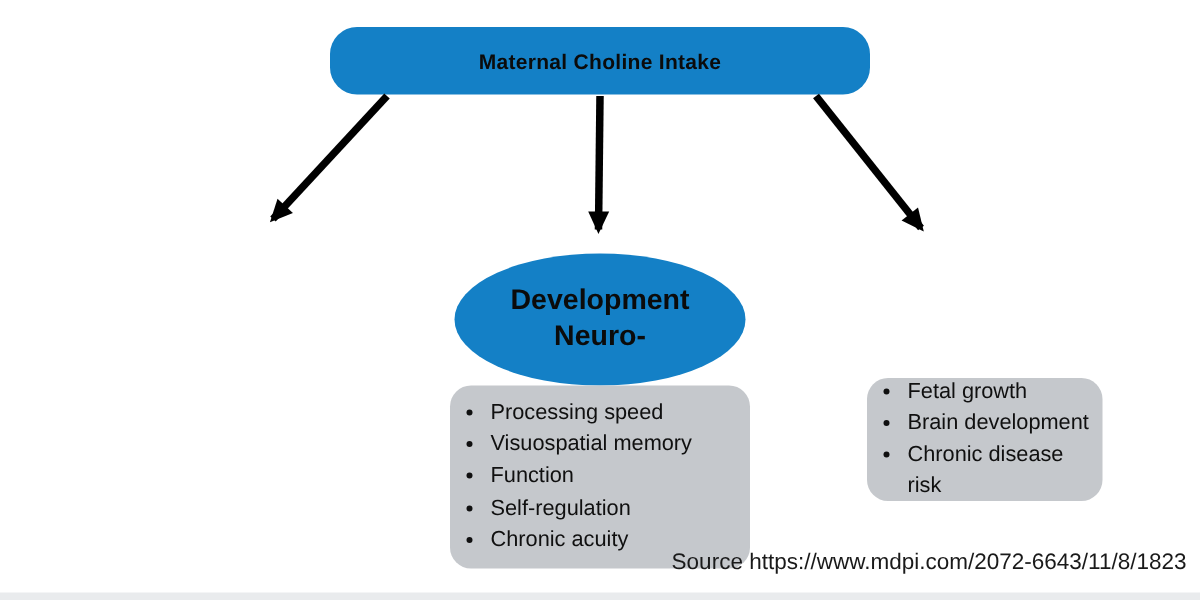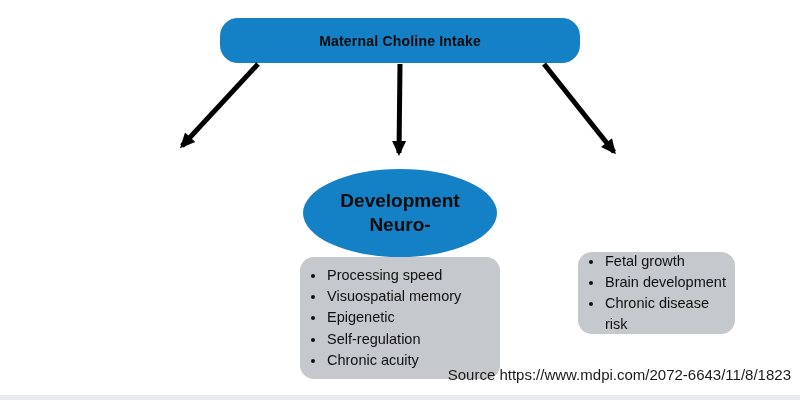--- a/index.html
+++ b/index.html
@@ -88,21 +88,21 @@
 
 
   <div class="ellipse ellipse-2">
     <span>Development</span>
     <span>Neuro-</span>
   </div>
   <div class="card card-2">
     <ul>
       <li>Processing speed</li>
       <li>Visuospatial memory</li>
-      <li>Epigenetic</li>
+      <li>Function</li>
       <li>Self-regulation</li>
       <li>Chronic acuity</li>
     </ul>
   </div>
 
   <div class="card card-3">
     <ul>
       <li>Fetal growth</li>
       <li>Brain development</li>
       <li>Chronic disease risk</li>

